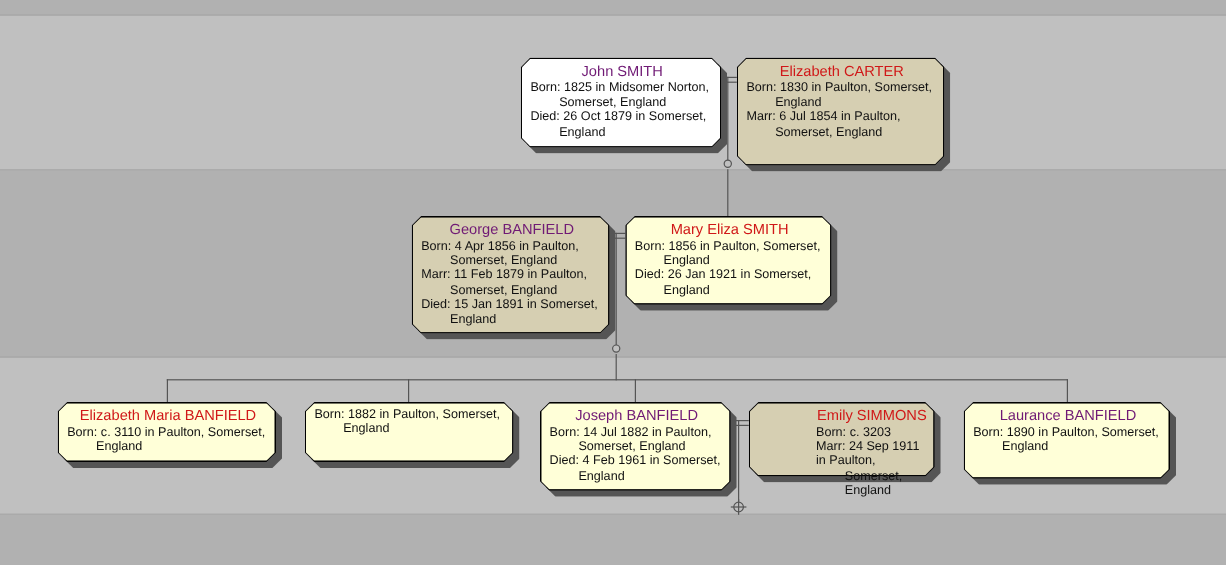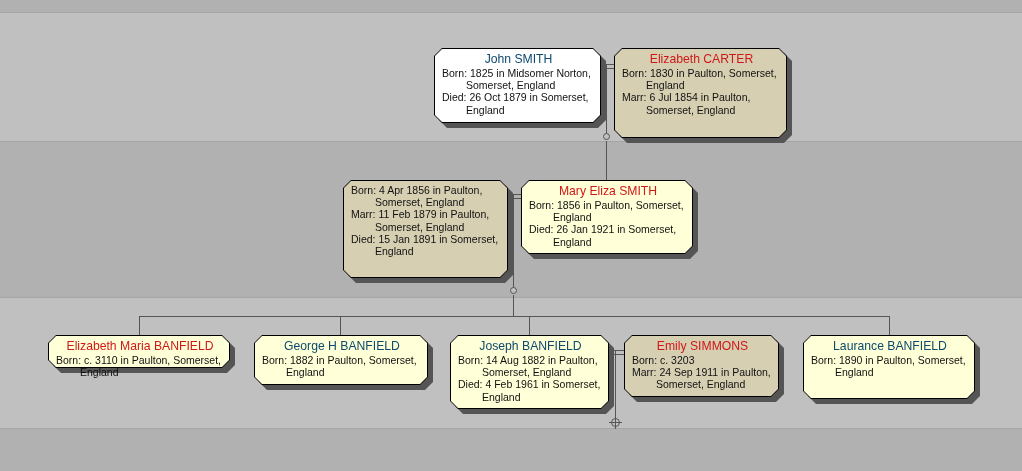--- a/index.html
+++ b/index.html
@@ -34,21 +34,21 @@
   .person.white .fill { background:#ffffff; }
   .person.cream .fill { background:#ffffd8; }
   .person.tan .fill { background:#d6cfb2; }
   .person .content {
     position:relative; padding:4px 6px 0 8px;
     font-size:10.5px; line-height:12.2px; color:#111;
   }
   .person .name {
     text-align:center; font-size:12.2px; line-height:14px; margin-bottom:1px;
   }
-  .person .name.male { color:#0c4a6e; }
+  .person .name.male { color:#701a75; }
   .person .name.female { color:#d01818; }
   .ev { display:block; }
   .ev .cont { display:block; padding-left:24px; }
 
   .marker-o {
     position:absolute; width:7px; height:7px; border:1px solid #555; border-radius:50%;
     background:#c0c0c0; box-sizing:border-box;
   }
   .marker-plus {
     position:absolute; width:9px; height:9px; box-sizing:border-box;
@@ -113,69 +113,69 @@
     <span class="ev"><span>Born:</span> <span>1830 in Paulton, Somerset,</span><span class="cont">England</span></span>
     <span class="ev"><span>Marr:</span> <span>6 Jul 1854 in Paulton,</span><span class="cont">Somerset, England</span></span>
   </div>
 </div>
 
 <div class="person tan" style="left:343px;top:180px;width:165px;height:98px;">
   <div class="shadow"></div>
   <div class="outline"></div>
   <div class="fill"></div>
   <div class="content">
+    <div class="name male">George BANFIELD</div>
     <span class="ev"><span>Born:</span> <span>4 Apr 1856 in Paulton,</span><span class="cont">Somerset, England</span></span>
     <span class="ev"><span>Marr:</span> <span>11 Feb 1879 in Paulton,</span><span class="cont">Somerset, England</span></span>
     <span class="ev"><span>Died:</span> <span>15 Jan 1891 in Somerset,</span><span class="cont">England</span></span>
   </div>
 </div>
 
 <div class="person cream" style="left:521px;top:180px;width:172px;height:74px;">
   <div class="shadow"></div>
   <div class="outline"></div>
   <div class="fill"></div>
   <div class="content">
     <div class="name female">Mary Eliza SMITH</div>
     <span class="ev"><span>Born:</span> <span>1856 in Paulton, Somerset,</span><span class="cont">England</span></span>
     <span class="ev"><span>Died:</span> <span>26 Jan 1921 in Somerset,</span><span class="cont">England</span></span>
   </div>
 </div>
 
-<div class="person cream" style="left:48px;top:335px;width:182px;height:33px;border-radius:14px;">
+<div class="person cream" style="left:48px;top:335px;width:182px;height:50px;border-radius:14px;">
   <div class="shadow"></div>
   <div class="outline"></div>
   <div class="fill"></div>
   <div class="content">
     <div class="name female">Elizabeth Maria BANFIELD</div>
     <span class="ev"><span>Born:</span> <span>c. 3110 in Paulton, Somerset,</span><span class="cont">England</span></span>
   </div>
 </div>
 
 <div class="person cream" style="left:254px;top:335px;width:174px;height:50px;">
   <div class="shadow"></div>
   <div class="outline"></div>
   <div class="fill"></div>
   <div class="content">
-    <div class="name male">George H BANFIELD</div>
     <span class="ev"><span>Born:</span> <span>1882 in Paulton, Somerset,</span><span class="cont">England</span></span>
   </div>
 </div>
 
 <div class="person cream" style="left:450px;top:335px;width:159px;height:74px;">
   <div class="shadow"></div>
   <div class="outline"></div>
   <div class="fill"></div>
   <div class="content">
     <div class="name male">Joseph BANFIELD</div>
-    <span class="ev"><span>Born:</span> <span>14 Aug 1882 in Paulton,</span><span class="cont">Somerset, England</span></span>
+    <span class="ev"><span>Born:</span> <span>14 Jul 1882 in Paulton,</span><span class="cont">Somerset, England</span></span>
     <span class="ev"><span>Died:</span> <span>4 Feb 1961 in Somerset,</span><span class="cont">England</span></span>
   </div>
 </div>
 
-<div class="person tan" style="left:624px;top:335px;width:155px;height:62px;">
+<div class="person tan" style="left:624px;top:335px;width:155px;height:62px;padding-left:48px;">
   <div class="shadow"></div>
   <div class="outline"></div>
   <div class="fill"></div>
   <div class="content">
     <div class="name female">Emily SIMMONS</div>
     <span class="ev"><span>Born:</span> <span>c. 3203</span></span>
     <span class="ev"><span>Marr:</span> <span>24 Sep 1911 in Paulton,</span><span class="cont">Somerset, England</span></span>
   </div>
 </div>
 

